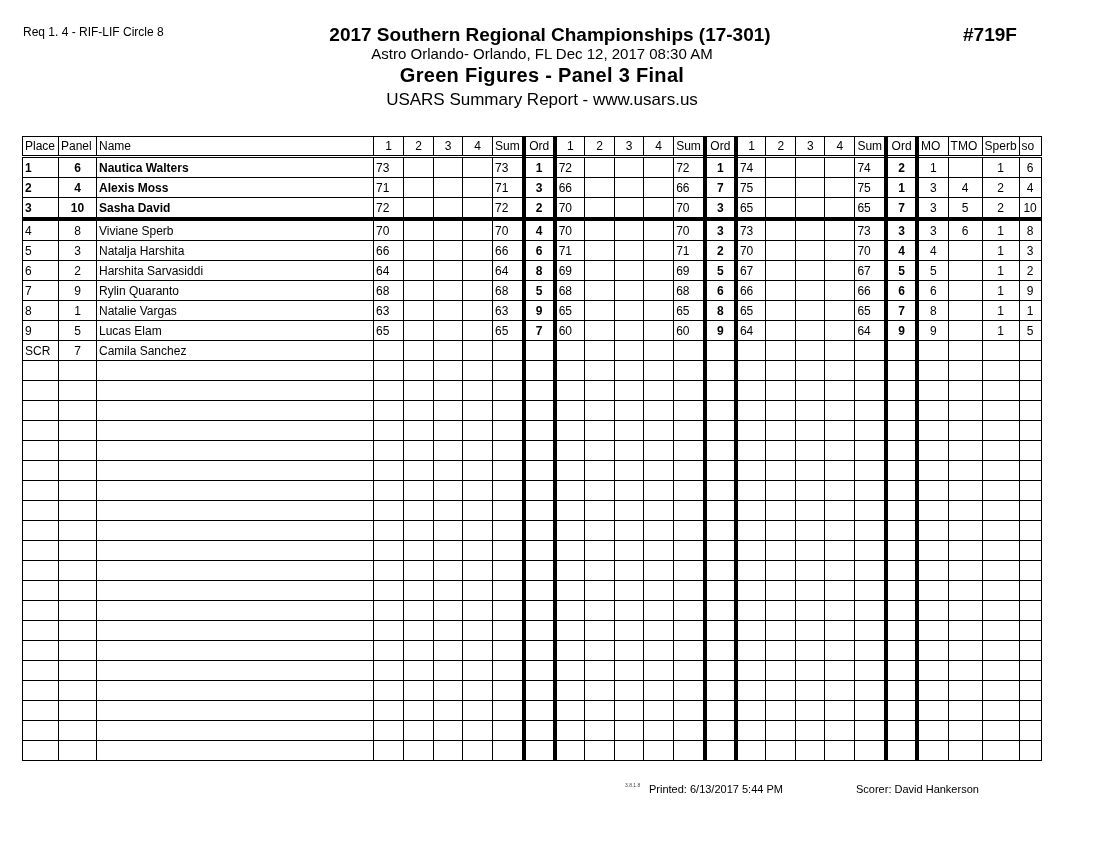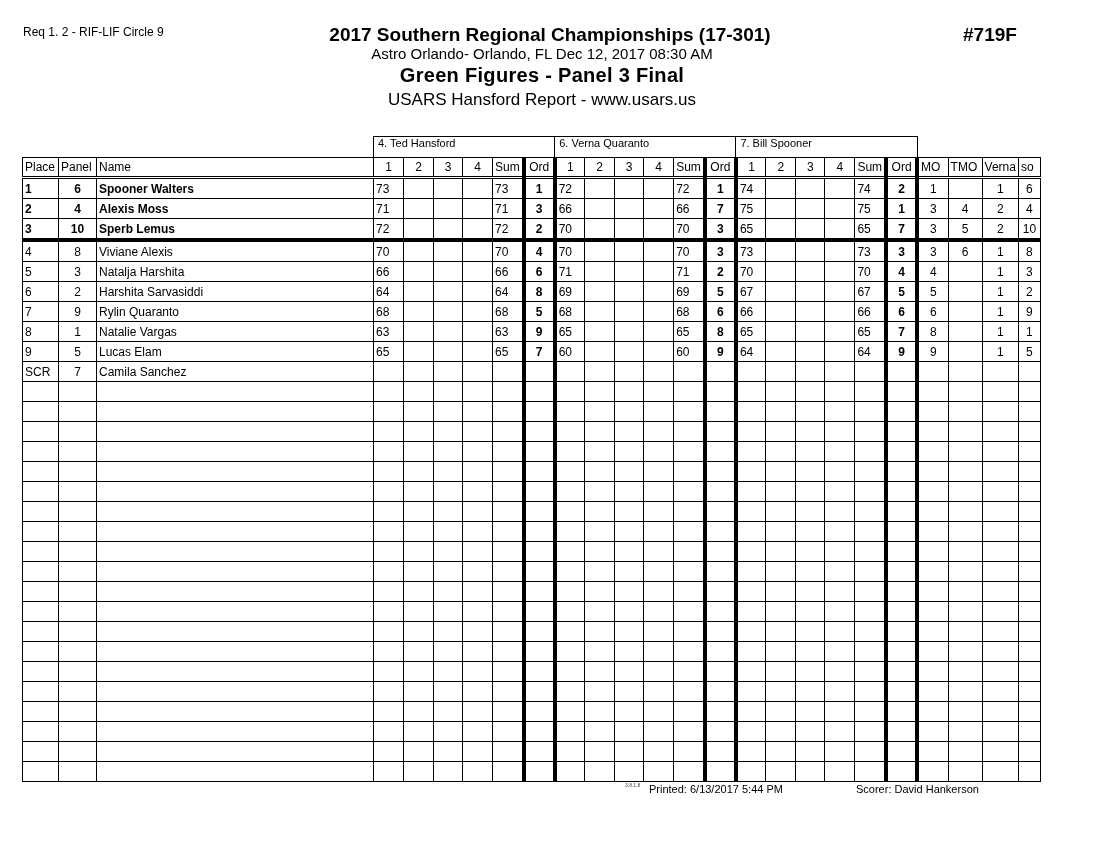--- a/index.html
+++ b/index.html
@@ -24,26 +24,26 @@
   #results tr.cut td { border-bottom:4px solid #000; }
   #results tr.placed td.nm { font-weight:bold; }
 
   #footer-code { left:625px; top:782px; font-size:5px; color:#444; }
   #printed { left:649px; top:783px; font-size:11px; }
   #scorer { left:856px; top:783px; font-size:11px; }
 </style>
 </head>
 <body>
 
-<div class="abs" id="req">Req  1.  2 - RIF-LIF Circle 9</div>
+<div class="abs" id="req">Req  1.  4 - RIF-LIF Circle 8</div>
 <div class="abs" id="title">2017 Southern Regional Championships (17-301)</div>
 <div class="abs" id="event-id">#719F</div>
 <div class="abs" id="venue">Astro Orlando- Orlando, FL  Dec 12, 2017  08:30 AM</div>
 <div class="abs" id="event-name">Green Figures - Panel 3 Final</div>
-<div class="abs" id="report-name">USARS Hansford Report - www.usars.us</div>
+<div class="abs" id="report-name">USARS Summary Report - www.usars.us</div>
 
 <table id="results">
   <colgroup id="cols">
       <col style="width: 36px;">
       <col style="width: 38px;">
       <col style="width: 277px;">
       <col style="width: 30px;">
       <col style="width: 30px;">
       <col style="width: 29px;">
       <col style="width: 30px;">
@@ -60,27 +60,20 @@
       <col style="width: 29px;">
       <col style="width: 30px;">
       <col style="width: 30px;">
       <col style="width: 31px;">
       <col style="width: 31px;">
       <col style="width: 34px;">
       <col style="width: 31px;">
       <col style="width: 22px;">
     </colgroup>
   <tbody id="tbody">
-      <tr class="judge-hdr">
-        <td class="blank" colspan="3"></td>
-        <td colspan="6">4.  Ted Hansford</td>
-        <td colspan="6">6.  Verna Quaranto</td>
-        <td colspan="6">7.  Bill Spooner</td>
-        <td class="blank" colspan="4"></td>
-      </tr>
       <tr class="col-hdr">
         <td>Place</td>
         <td>Panel</td>
         <td>Name</td>
         <td class="c">1</td>
         <td class="c">2</td>
         <td class="c">3</td>
         <td class="c">4</td>
         <td style="text-align: left;">Sum</td>
         <td class=" thickL c">Ord</td>
@@ -91,27 +84,27 @@
         <td style="text-align: left;">Sum</td>
         <td class=" thickL c">Ord</td>
         <td class="c thickL">1</td>
         <td class="c">2</td>
         <td class="c">3</td>
         <td class="c">4</td>
         <td style="text-align: left;">Sum</td>
         <td class=" thickL c">Ord</td>
         <td class="thickL">MO</td>
         <td>TMO</td>
-        <td>Verna</td>
+        <td>Sperb</td>
         <td>so</td>
       </tr>
       <tr class="data-row placed">
         <td class="b">1</td>
         <td class="c b">6</td>
-        <td class="nm">Spooner Walters</td>
+        <td class="nm">Nautica Walters</td>
         <td>73</td>
         <td></td>
         <td></td>
         <td></td>
         <td style="text-align: left;">73</td>
         <td class="c b thickL">1</td>
         <td class=" thickL">72</td>
         <td></td>
         <td></td>
         <td></td>
@@ -151,21 +144,21 @@
         <td style="text-align: left;">75</td>
         <td class="c b thickL">1</td>
         <td class="c thickL">3</td>
         <td class="c">4</td>
         <td class="c">2</td>
         <td class="c">4</td>
       </tr>
       <tr class="data-row placed cut">
         <td class="b">3</td>
         <td class="c b">10</td>
-        <td class="nm">Sperb Lemus</td>
+        <td class="nm">Sasha David</td>
         <td>72</td>
         <td></td>
         <td></td>
         <td></td>
         <td style="text-align: left;">72</td>
         <td class="c b thickL">2</td>
         <td class=" thickL">70</td>
         <td></td>
         <td></td>
         <td></td>
@@ -178,21 +171,21 @@
         <td style="text-align: left;">65</td>
         <td class="c b thickL">7</td>
         <td class="c thickL">3</td>
         <td class="c">5</td>
         <td class="c">2</td>
         <td class="c">10</td>
       </tr>
       <tr class="data-row">
         <td>4</td>
         <td class="c">8</td>
-        <td class="nm">Viviane Alexis</td>
+        <td class="nm">Viviane Sperb</td>
         <td>70</td>
         <td></td>
         <td></td>
         <td></td>
         <td style="text-align: left;">70</td>
         <td class="c b thickL">4</td>
         <td class=" thickL">70</td>
         <td></td>
         <td></td>
         <td></td>

